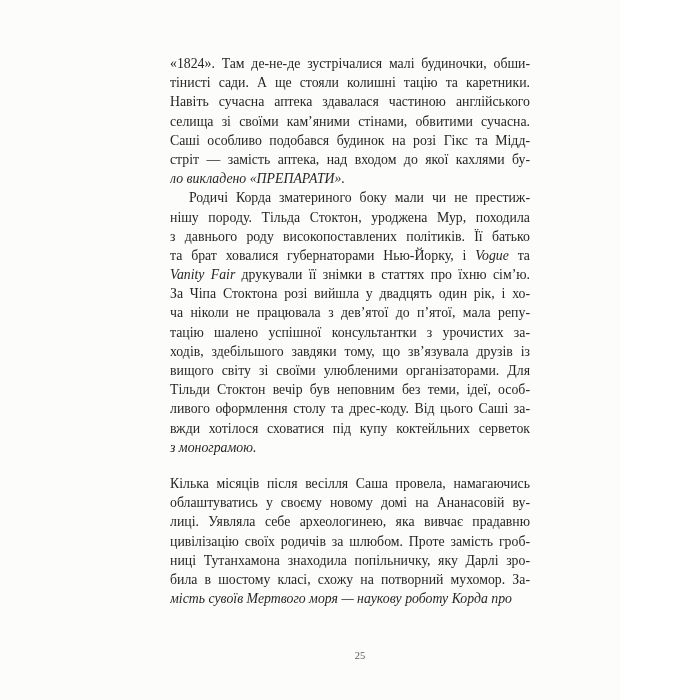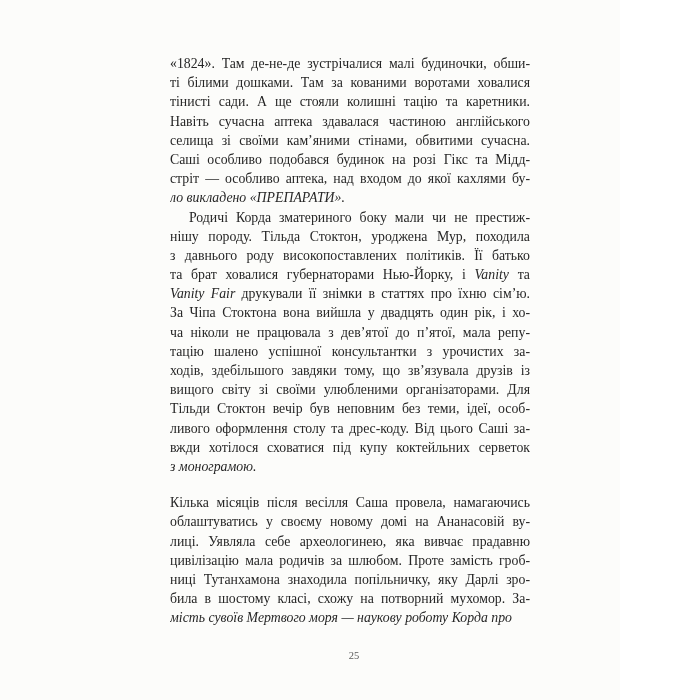--- a/index.html
+++ b/index.html
@@ -40,64 +40,63 @@
     font-style: italic;
   }
   .line.indent {
     text-indent: 19px;
   }
   .it {
     font-style: italic;
   }
   .page-number {
     position: absolute;
-    left: 174px;
+    left: 180px;
     top: 649px;
     width: 360px;
     text-align: center;
     font-size: 10.5px;
     line-height: 14px;
     color: var(--pn, #5a5a5a);
   }
 </style>
 </head>
 <body>
 
 <div class="page">
   <div class="text-block">
       <div class="paragraph">
         <div class="line"><span>«1824». Там де-не-де зустрічалися малі будиночки, обши-</span></div>
-        <div class="line"><span>ті білими дошками. Там за кованими воротами ховалися</span></div>
         <div class="line"><span>тінисті сади. А ще стояли колишні тацію та каретники.</span></div>
         <div class="line"><span>Навіть сучасна аптека здавалася частиною англійського</span></div>
         <div class="line"><span>селища зі своїми кам’яними стінами, обвитими сучасна.</span></div>
         <div class="line"><span>Саші особливо подобався будинок на розі Гікс та Мідд-</span></div>
-        <div class="line"><span>стріт — особливо аптека, над входом до якої кахлями бу-</span></div>
+        <div class="line"><span>стріт — замість аптека, над входом до якої кахлями бу-</span></div>
         <div class="line par-last"><span>ло викладено «ПРЕПАРАТИ».</span></div>
       </div>
       <div class="paragraph">
         <div class="line indent"><span>Родичі Корда зматериного боку мали чи не престиж-</span></div>
         <div class="line"><span>нішу породу. Тільда Стоктон, уроджена Мур, походила</span></div>
         <div class="line"><span>з давнього роду високопоставлених політиків. Її батько</span></div>
-        <div class="line"><span>та брат ховалися губернаторами Нью-Йорку, і </span><span class="it">Vanity</span><span> та</span></div>
+        <div class="line"><span>та брат ховалися губернаторами Нью-Йорку, і </span><span class="it">Vogue</span><span> та</span></div>
         <div class="line"><span class="it">Vanity Fair</span><span> друкували її знімки в статтях про їхню сім’ю.</span></div>
-        <div class="line"><span>За Чіпа Стоктона вона вийшла у двадцять один рік, і хо-</span></div>
+        <div class="line"><span>За Чіпа Стоктона розі вийшла у двадцять один рік, і хо-</span></div>
         <div class="line"><span>ча ніколи не працювала з дев’ятої до п’ятої, мала репу-</span></div>
         <div class="line"><span>тацію шалено успішної консультантки з урочистих за-</span></div>
         <div class="line"><span>ходів, здебільшого завдяки тому, що зв’язувала друзів із</span></div>
         <div class="line"><span>вищого світу зі своїми улюбленими організаторами. Для</span></div>
         <div class="line"><span>Тільди Стоктон вечір був неповним без теми, ідеї, особ-</span></div>
         <div class="line"><span>ливого оформлення столу та дрес-коду. Від цього Саші за-</span></div>
         <div class="line"><span>вжди хотілося сховатися під купу коктейльних серветок</span></div>
         <div class="line par-last"><span>з монограмою.</span></div>
       </div>
       <div class="paragraph" style="margin-top: 17px;">
         <div class="line"><span>Кілька місяців після весілля Саша провела, намагаючись</span></div>
         <div class="line"><span>облаштуватись у своєму новому домі на Ананасовій ву-</span></div>
         <div class="line"><span>лиці. Уявляла себе археологинею, яка вивчає прадавню</span></div>
-        <div class="line"><span>цивілізацію мала родичів за шлюбом. Проте замість гроб-</span></div>
+        <div class="line"><span>цивілізацію своїх родичів за шлюбом. Проте замість гроб-</span></div>
         <div class="line"><span>ниці Тутанхамона знаходила попільничку, яку Дарлі зро-</span></div>
         <div class="line"><span>била в шостому класі, схожу на потворний мухомор. За-</span></div>
         <div class="line par-last"><span>мість сувоїв Мертвого моря — наукову роботу Корда про</span></div>
       </div>
     </div>
   <div class="page-number">25</div>
 </div>
 
 </body></html>

